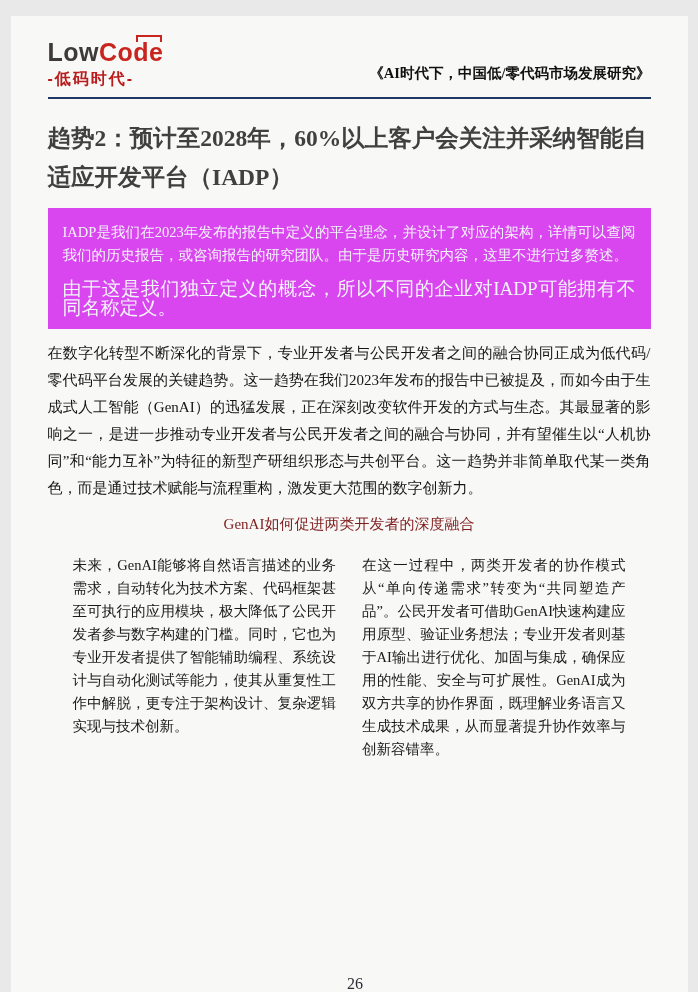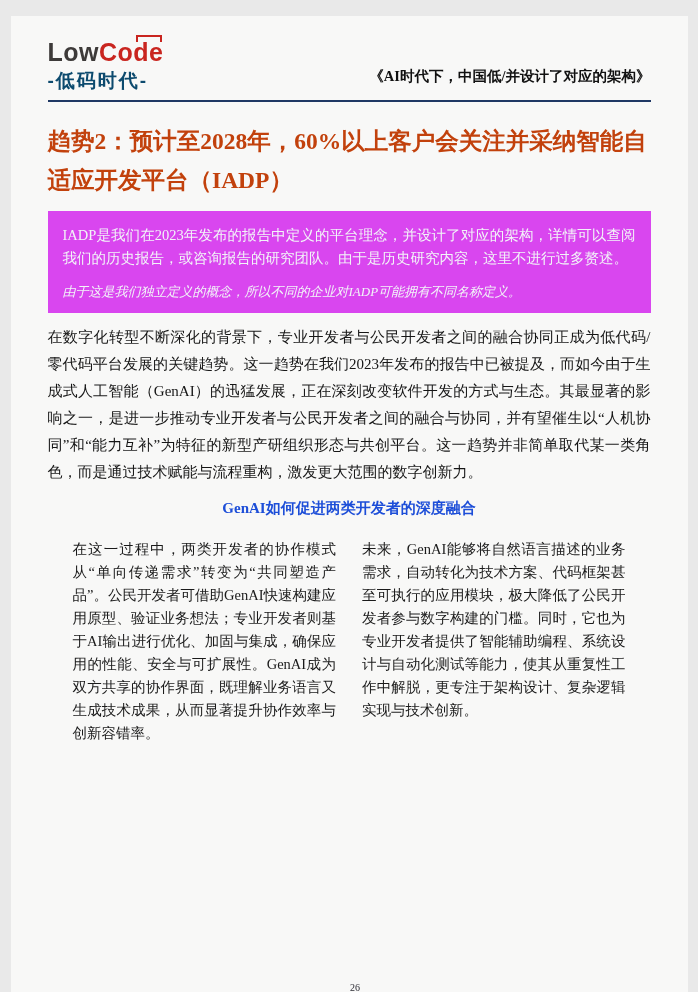--- a/index.html
+++ b/index.html
@@ -42,71 +42,70 @@
     right: 2px;
     width: 26px;
     height: 7px;
     border-top: 2px solid #c9251f;
     border-left: 2px solid #c9251f;
     border-right: 2px solid #c9251f;
   }
   .logo-sub {
     font-family: "Liberation Sans", "DejaVu Sans", sans-serif;
     font-weight: bold;
-    font-size: 19px;
-    color: #0c4a6e;
+    font-size: 16px;
+    color: #b91c1c;
     letter-spacing: 2px;
     margin-top: 6px;
   }
   .report-title {
     font-size: 14.5px;
     font-weight: bold;
     color: #111;
     padding-bottom: 4px;
   }
 
   
   .h1 {
     margin-top: 20px;
     font-size: 23.5px;
     font-weight: bold;
     line-height: 39px;
-    color: #c2410c;
+    color: #404040;
   }
   .callout {
     margin-top: 11px;
     background: #d946ef;
     color: #f2f4f8;
     padding: 13px 15px 12px 15px;
     font-size: 14.5px;
     line-height: 23px;
     text-align: justify;
   }
   .callout p + p { margin-top: 12px; }
   .callout .note {
-    font-style: italic;
-    font-size: 13px;
+    font-size: 19px;
     line-height: 19px;
   }
 
   
   .h1.second { margin-top: 121px; }
   .body-text {
     margin-top: 11px;
     font-size: 15px;
     line-height: 27px;
     text-align: justify;
     color: #161616;
   }
   .subheading {
     margin-top: 13px;
     text-align: center;
-    font-weight: bold;
+    font-weight: normal;
     font-size: 15px;
-    color: #1d4ed8;
+    color: #7f1d1d;
   }
   .columns {
     margin-top: 20px;
     margin-left: 25px;
     margin-right: 25px;
     display: grid;
     grid-template-columns: 1fr 1fr;
     column-gap: 26px;
   }
   .col {
@@ -116,21 +115,21 @@
     color: #1a1a1a;
   }
 
   
   .page-number {
     position: absolute;
     left: 0;
     right: 0;
     bottom: 15px;
     text-align: center;
-    font-size: 10px;
+    font-size: 16px;
     color: #2b2b33;
     padding-left: 12px;
   }
   .bottom-bar {
     position: absolute;
     left: 0;
     bottom: 0;
     width: 100%;
     height: 8px;
     background: #1F3864;
@@ -140,37 +139,37 @@
 <body>
 
 <div class="page">
   <div class="content">
 
     <div class="header">
       <div class="logo-block">
         <span class="logo-word"><span>Low</span><span class="code">Code</span><span class="logo-bracket"></span></span>
         <div class="logo-sub">-低码时代-</div>
       </div>
-      <div class="report-title">《AI时代下，中国低/并设计了对应的架构》</div>
+      <div class="report-title">《AI时代下，中国低/零代码市场发展研究》</div>
     </div>
 
     <div class="h1">趋势2：预计至2028年，60%以上客户会关注并采纳智能自适应开发平台（IADP）</div>
 
     <div class="callout">
       <p>IADP是我们在2023年发布的报告中定义的平台理念，并设计了对应的架构，详情可以查阅我们的历史报告，或咨询报告的研究团队。由于是历史研究内容，这里不进行过多赘述。</p>
       <p class="note">由于这是我们独立定义的概念，所以不同的企业对IADP可能拥有不同名称定义。</p>
     </div>
 
 
     <div class="body-text">在数字化转型不断深化的背景下，专业开发者与公民开发者之间的融合协同正成为低代码/零代码平台发展的关键趋势。这一趋势在我们2023年发布的报告中已被提及，而如今由于生成式人工智能（GenAI）的迅猛发展，正在深刻改变软件开发的方式与生态。其最显著的影响之一，是进一步推动专业开发者与公民开发者之间的融合与协同，并有望催生以“人机协同”和“能力互补”为特征的新型产研组织形态与共创平台。这一趋势并非简单取代某一类角色，而是通过技术赋能与流程重构，激发更大范围的数字创新力。</div>
 
     <div class="subheading">GenAI如何促进两类开发者的深度融合</div>
 
     <div class="columns">
+      <div class="col">未来，GenAI能够将自然语言描述的业务需求，自动转化为技术方案、代码框架甚至可执行的应用模块，极大降低了公民开发者参与数字构建的门槛。同时，它也为专业开发者提供了智能辅助编程、系统设计与自动化测试等能力，使其从重复性工作中解脱，更专注于架构设计、复杂逻辑实现与技术创新。</div>
       <div class="col">在这一过程中，两类开发者的协作模式从“单向传递需求”转变为“共同塑造产品”。公民开发者可借助GenAI快速构建应用原型、验证业务想法；专业开发者则基于AI输出进行优化、加固与集成，确保应用的性能、安全与可扩展性。GenAI成为双方共享的协作界面，既理解业务语言又生成技术成果，从而显著提升协作效率与创新容错率。</div>
-      <div class="col">未来，GenAI能够将自然语言描述的业务需求，自动转化为技术方案、代码框架甚至可执行的应用模块，极大降低了公民开发者参与数字构建的门槛。同时，它也为专业开发者提供了智能辅助编程、系统设计与自动化测试等能力，使其从重复性工作中解脱，更专注于架构设计、复杂逻辑实现与技术创新。</div>
     </div>
 
   </div>
 
   <div class="page-number">26</div>
   <div class="bottom-bar"></div>
 </div>
 
 </body></html>

